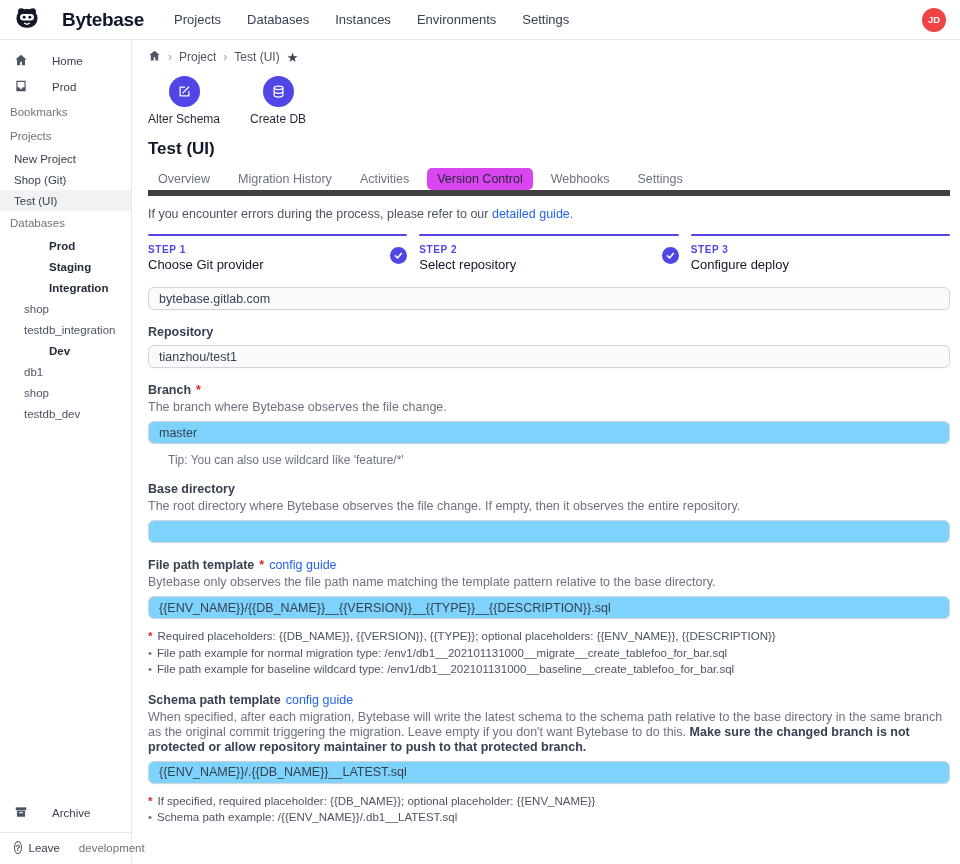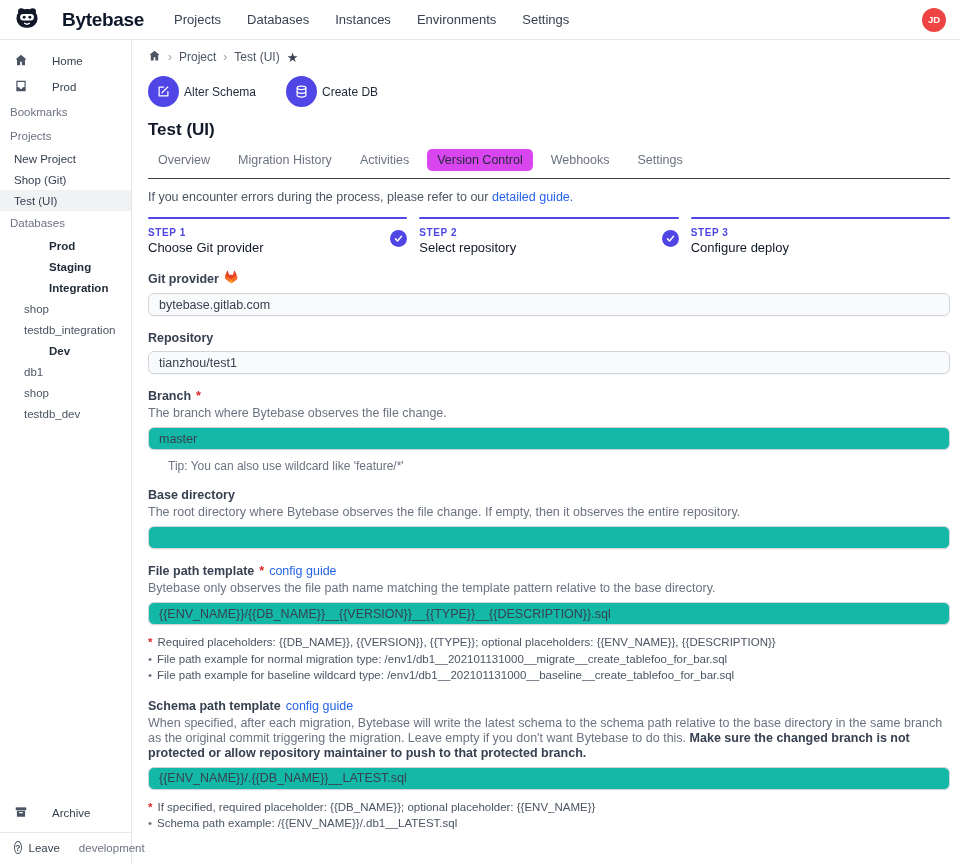--- a/index.html
+++ b/index.html
@@ -34,28 +34,28 @@
     font-size:9px; color:#4b5563; display:flex; align-items:center; justify-content:center; font-weight:700; }
   .version-tag { color:#6b7280; margin-left:12px; }
 
   
   .main { margin-left:132px; padding:9px 10px 0 16px; }
   .breadcrumb { display:flex; align-items:center; gap:7px; font-size:12px; color:#4b5563; }
   .crumb-sep { color:#9ca3af; font-size:12px; }
   .crumb-star { color:#374151; font-size:13px; line-height:1; cursor:pointer; }
 
   .quick-actions { display:flex; gap:30px; margin-top:11px; }
-  .qa { display:flex; flex-direction:row; align-items:center; gap:5px; cursor:pointer; }
+  .qa { display:flex; flex-direction:column; align-items:center; gap:5px; cursor:pointer; }
   .qa-circle { width:31px; height:31px; border-radius:50%; background:#4f46e5;
     display:flex; align-items:center; justify-content:center; }
   .qa-label { font-size:12px; color:#1f2937; }
 
   .page-title { margin-top:13px; font-size:17px; font-weight:700; color:#111827; }
 
-  .tabs { display:flex; align-items:center; gap:8px; margin-top:9px; border-bottom:1px solid #404040; padding-bottom:7px; }
+  .tabs { display:flex; align-items:center; gap:8px; margin-top:9px; border-bottom:6px solid #404040; }
   .tab { font-size:12.5px; color:#6b7280; padding:4px 10px; border-radius:5px; cursor:pointer; white-space:nowrap; }
   .tab.active { background:#d946ef; color:#1f2937; }
 
   .intro { margin-top:11px; font-size:12.5px; color:#4b5563; }
   .link { color:#2563eb; cursor:pointer; }
 
   .steps { display:flex; gap:12px; margin-top:13px; }
   .step { flex:1; position:relative; }
   .step-bar { height:2px; background:#4f46e5; border-radius:1px; }
   .step-num { margin-top:8px; font-size:10px; font-weight:700; letter-spacing:0.6px; color:#4f46e5; }
@@ -64,21 +64,21 @@
     background:#4f46e5; display:flex; align-items:center; justify-content:center; }
 
   .form { margin-top:15px; }
   .field { margin-bottom:15px; }
   .field-label { font-size:12.5px; font-weight:600; color:#374151; line-height:14px;
     display:flex; align-items:center; gap:5px; }
   .req { color:#dc2626; font-weight:700; }
   .field-desc { font-size:12.5px; color:#6b7280; line-height:15px; margin-top:3px; }
   .text-input { display:block; width:100%; height:23px; margin-top:6px; padding:0 10px;
     border:1px solid #d1d5db; border-radius:6px; font-size:12.5px; color:#374151;
-    font-family:"Liberation Sans", sans-serif; background:#14b8a6; box-shadow:0 1px 1px rgba(0,0,0,0.03); }
+    font-family:"Liberation Sans", sans-serif; background:#7dd3fc; box-shadow:0 1px 1px rgba(0,0,0,0.03); }
   .text-input.disabled { background:#f9fafb; }
   .tip { margin-top:9px; font-size:12px; color:#6b7280;margin-left:20px; }
   .notes { margin-top:9px; }
   .note { font-size:11.5px; color:#4b5563; line-height:16.5px; display:flex; gap:5px; }
   .note .marker-red { color:#dc2626; font-weight:700; }
   .note .marker-gray { color:#6b7280; }
 </style>
 </head>
 <body>
 
@@ -234,31 +234,20 @@
     <div class="step">
       <div class="step-bar"></div>
       <div class="step-num">STEP 3</div>
       <div class="step-title">Configure deploy</div>
     </div>
   </div>
 
   <div class="form">
 
     <div class="field">
-      <div class="field-label">
-        <span>Git provider</span>
-        <span>
-          <svg width="14" height="14" viewBox="0 0 380 380">
-            <path fill="#e24329" d="m347 153-.5-1.3-48.1-125.4a12.5 12.5 0 0 0-23.7.3l-32.4 99.3H138l-32.5-99.3a12.5 12.5 0 0 0-23.7-.3L33.7 151.7l-.5 1.3a89.1 89.1 0 0 0 29.6 103l.3.2.7.5 73.2 54.8 36.2 27.4 22 16.7a14.9 14.9 0 0 0 18 0l22-16.7 36.2-27.4 73.6-55.2.2-.1A89.1 89.1 0 0 0 347 153Z"></path>
-            <path fill="#fc6d26" d="m347 153-.5-1.3a161.9 161.9 0 0 0-64.5 29L190 260.4c35.9 27.1 67.1 50.7 67.1 50.7l73.6-55.2.2-.1A89.1 89.1 0 0 0 347 153Z"></path>
-            <path fill="#fca326" d="m123 311.1 36.1 27.4 22 16.7a14.9 14.9 0 0 0 18 0l22-16.7 36.2-27.4s-31.3-23.7-67.2-50.7c-35.9 27-67.1 50.7-67.1 50.7Z"></path>
-            <path fill="#fc6d26" d="M98 180.7a161.8 161.8 0 0 0-64.5-29l-.5 1.3a89.1 89.1 0 0 0 29.6 103l.3.2.7.5 73.2 54.8s31.2-23.6 67.1-50.7Z"></path>
-          </svg>
-        </span>
-      </div>
       <input class="text-input disabled" readonly="" value="bytebase.gitlab.com" style="">
     </div>
 
     <div class="field">
       <div class="field-label">
         <span>Repository</span>
       </div>
       <input class="text-input disabled" readonly="" value="tianzhou/test1" style="">
     </div>
 

